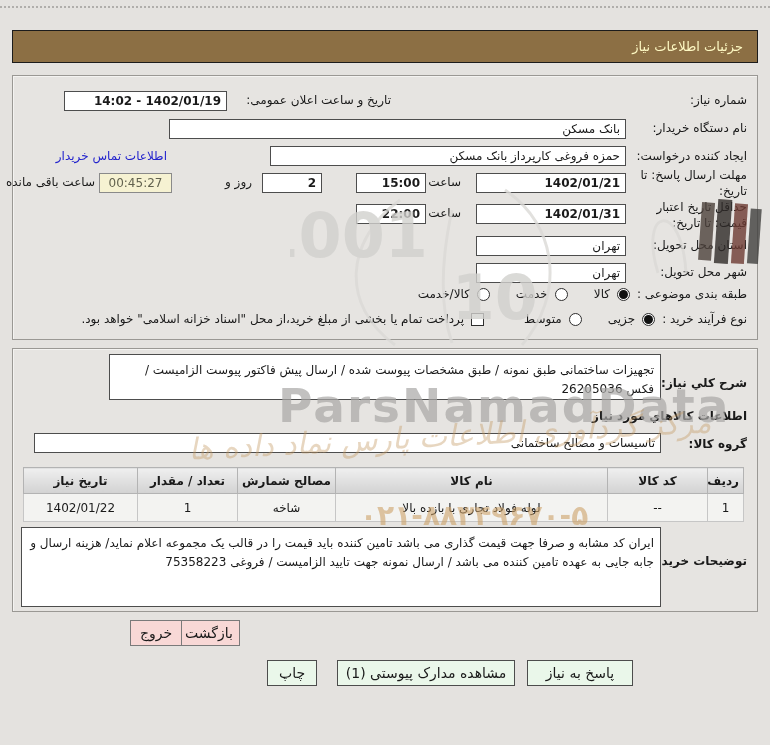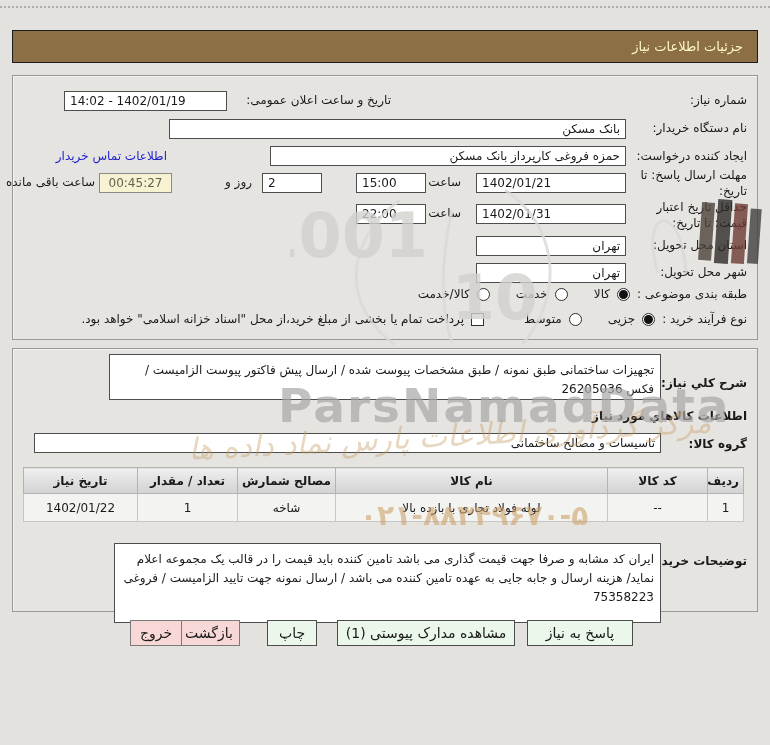--- a/index.html
+++ b/index.html
@@ -31,21 +31,21 @@
   #panel-details{ top:348px; height:264px; }
 
   .lbl{ position:absolute; white-space:nowrap; line-height:1.3; }
   .lbl2{ white-space:normal; }
   .blbl{ position:absolute; font-weight:bold; white-space:nowrap; }
 
   .tb{
     position:absolute; height:20px; background:#ffffff; border:1px solid #4d4d4d;
     font-size:12px; line-height:18px; padding:0 5px; overflow:hidden; white-space:nowrap;
   }
-  .tb.center{ text-align:left; }
+  .tb.center{ text-align:right;font-weight:bold; }
   .tb.rt{ text-align:right; }
   .countdown{ background:#f6f2d2; border:1px solid #8a8a8a; color:#62624f; text-align:center; }
 
   .link{ position:absolute; color:#2323cd; cursor:pointer; white-space:nowrap; }
 
   .radio-row{ position:absolute; display:flex; align-items:center; gap:7px; direction:rtl; }
   .radio{ width:13px; height:13px; border:1px solid #2e2e2e; border-radius:50%; background:#fff;
           display:inline-block; position:relative; flex:0 0 auto; }
   .radio.checked::after{ content:""; position:absolute; inset:1px; border-radius:50%; background:#111; }
   .checkbox{ width:13px; height:13px; border:1px solid #2e2e2e; background:#fff; display:inline-block; flex:0 0 auto; }
@@ -66,21 +66,21 @@
   }
   table.goods td{
     background:#f3f3f1; border:1px solid #c6c6c6; height:28px; text-align:center; padding:2px 4px;
   }
 
   .btn{
     position:absolute; top:620px; height:26px; border:1px solid #4c4c4c;
     display:flex; align-items:center; justify-content:center;
     font-size:14px; cursor:pointer; white-space:nowrap;
   }
-  .btn-green{ background:#eaf7ea; }
+  .btn-green{ background:#eaf7ea;margin-top:40px; }
   .btn-pink{ background:#f8d8d6; border-color:#7a7a7a; }
 
   
   .wm{ position:absolute; pointer-events:none; z-index:60; }
   .wm-brand{ left:278px; top:378px; font-size:47px; font-weight:bold; color:#a9a8a6;
              opacity:.7; direction:ltr; letter-spacing:2px; }
   .wm-callig{ right:58px; top:418px; font-size:30px; font-style:italic; color:#c49a63;
               opacity:.4; transform:rotate(-3deg); white-space:nowrap; }
   .wm-slogan{ left:330px; top:470px; font-size:24px; font-weight:bold; color:#cda269; opacity:.75; white-space:nowrap; }
   .wm-phone{ left:360px; top:499px; font-size:28px; font-weight:bold; color:#cda269; opacity:.6;
@@ -192,21 +192,21 @@
           <td>--</td>
           <td>لوله فولاد تجاری با بازده بالا</td>
           <td>شاخه</td>
           <td>1</td>
           <td>1402/01/22</td>
         </tr>
       </tbody>
     </table>
 
     <span class="blbl" style="right:10px; top:205px;">توضیحات خریدار:</span>
-    <div class="box" style="right:96px; top:178px; width:547px; height:80px;margin-top:16px;">ایران کد مشابه و صرفا جهت قیمت گذاری می باشد تامین کننده باید قیمت را در قالب یک مجموعه اعلام نماید/ هزینه ارسال و جابه جایی به عهده تامین کننده می باشد / ارسال نمونه جهت تایید الزامیست / فروغی 75358223</div>
+    <div class="box" style="right:96px; top:178px; width:640px; height:80px;">ایران کد مشابه و صرفا جهت قیمت گذاری می باشد تامین کننده باید قیمت را در قالب یک مجموعه اعلام نماید/ هزینه ارسال و جابه جایی به عهده تامین کننده می باشد / ارسال نمونه جهت تایید الزامیست / فروغی 75358223</div>
   </div>
 
   <div class="btn btn-green" style="right:137px; width:106px;">پاسخ به نیاز</div>
   <div class="btn btn-green" style="right:255px; width:178px;">مشاهده مدارک پیوستی (1)</div>
   <div class="btn btn-green" style="right:453px; width:50px;">چاپ</div>
   <div class="btn btn-pink" style="right:530px; width:62px;">بازگشت</div>
   <div class="btn btn-pink" style="right:588px; width:52px;">خروج</div>
 
   <svg class="wm wm-logo" width="420" height="165" viewBox="0 0 420 165">
     <g fill="none" stroke="#dbdad7" stroke-width="3">

